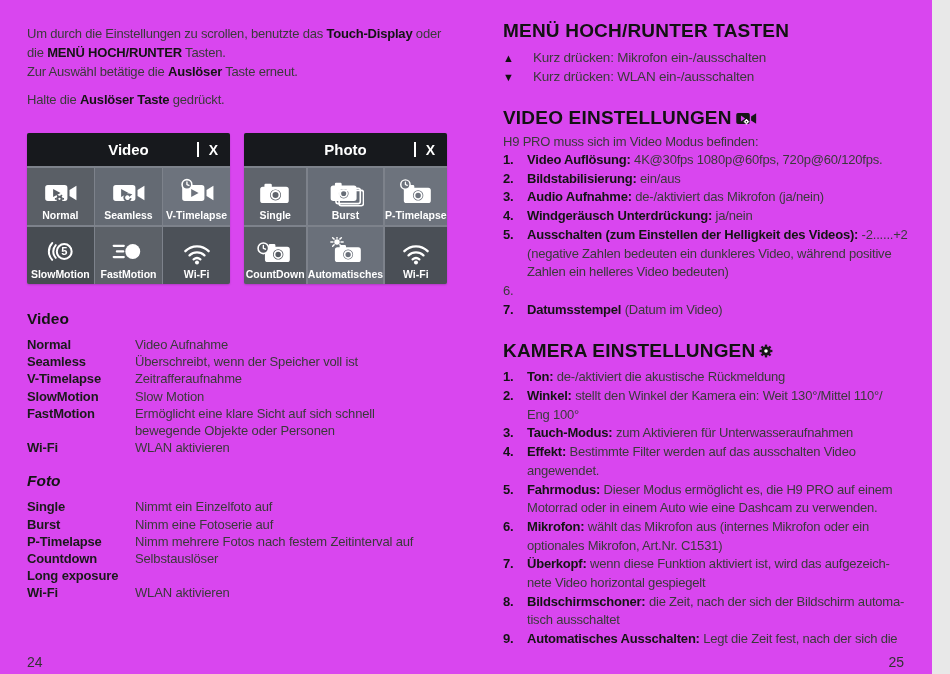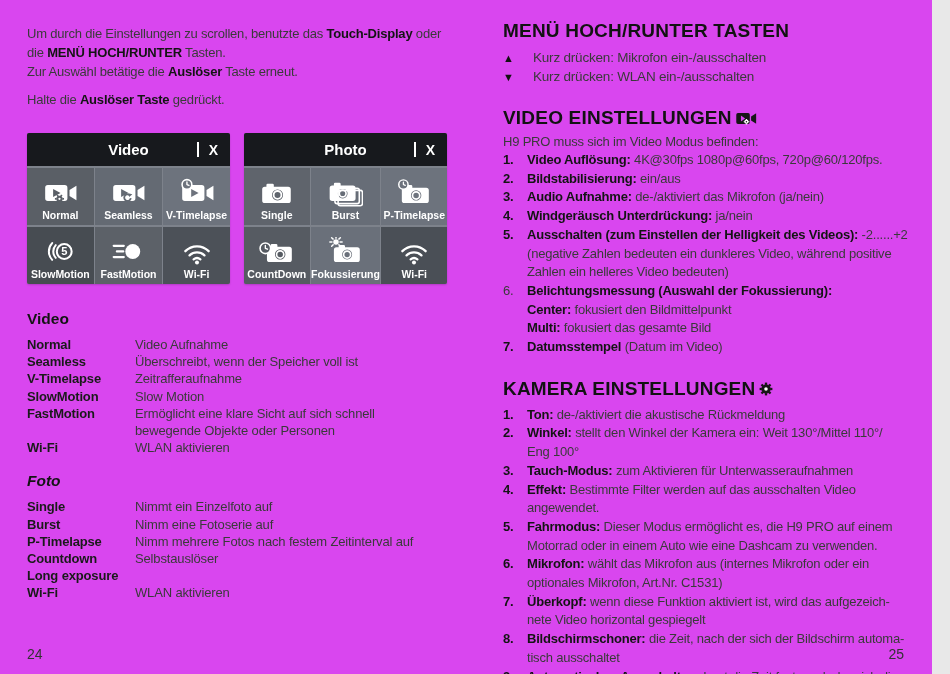--- a/index.html
+++ b/index.html
@@ -51,21 +51,21 @@
                letter-spacing:-0.2px; color:#3a3a3a; }
   .tri { width:30px; flex-shrink:0; font-size:11px; color:#111; }
   .sec-h { margin-top:21px; display:flex; align-items:center; gap:3px; }
   .h-ic { flex-shrink:0; }
   .subline { font-size:13px; letter-spacing:-0.2px; margin:5px 0 2px; color:#3a3a3a; }
   .num-item { display:flex; font-size:13px; line-height:18.7px; letter-spacing:-0.2px; color:#3a3a3a; }
   .num { width:24px; flex-shrink:0; font-weight:bold; color:#141414; }
   .num.reg { font-weight:normal; color:#3a3a3a; }
   .item-body { letter-spacing:-0.2px; }
 
-  .pagenum { position:absolute; bottom:12px; font-size:14px; color:#333; }
+  .pagenum { position:absolute; bottom:4px; font-size:14px; color:#333; }
   .pn-left { left:27px; }
   .pn-right { right:28px; }
 
   .symlib { position:absolute; width:0; height:0; overflow:hidden; }
 </style>
 </head>
 <body>
 
 <svg class="symlib" aria-hidden="true">
   <defs>
@@ -282,21 +282,21 @@
           <div class="tile p4">
             <svg class="ticon">
                 <use href="#sym-camera-countdown"></use>
               </svg>
             <span class="tlabel">CountDown</span>
           </div>
           <div class="tile p5">
             <svg class="ticon">
                 <use href="#sym-camera-sun"></use>
               </svg>
-            <span class="tlabel">Fokussierung</span>
+            <span class="tlabel">Automatisches</span>
           </div>
           <div class="tile p6">
             <svg class="ticon">
                 <use href="#sym-wifi"></use>
               </svg>
             <span class="tlabel">Wi-Fi</span>
           </div>
         </div>
       </div>
     </div>
@@ -393,21 +393,20 @@
       <div class="num-item">
         <span class="num">4.</span>
         <span class="item-body"><b>Windgeräusch Unterdrückung:</b><span> ja/nein</span></span>
       </div>
       <div class="num-item">
         <span class="num">5.</span>
         <span class="item-body"><b>Ausschalten (zum Einstellen der Helligkeit des Videos):</b><span> -2......+2</span><br><span>(negative Zahlen bedeuten ein dunkleres Video, während positive</span><br><span>Zahlen ein helleres Video bedeuten)</span></span>
       </div>
       <div class="num-item">
         <span class="num reg">6.</span>
-        <span class="item-body"><b>Belichtungsmessung (Auswahl der Fokussierung):</b><br><b>Center:</b><span> fokusiert den Bildmittelpunkt</span><br><b>Multi:</b><span> fokusiert das gesamte Bild</span></span>
       </div>
       <div class="num-item">
         <span class="num">7.</span>
         <span class="item-body"><b>Datumsstempel</b><span> (Datum im Video)</span></span>
       </div>
     </div>
 
     <div class="h-big sec-h">
       <span>KAMERA EINSTELLUNGEN</span>
       <svg class="h-ic" width="16" height="16" viewBox="0 0 18 18">

